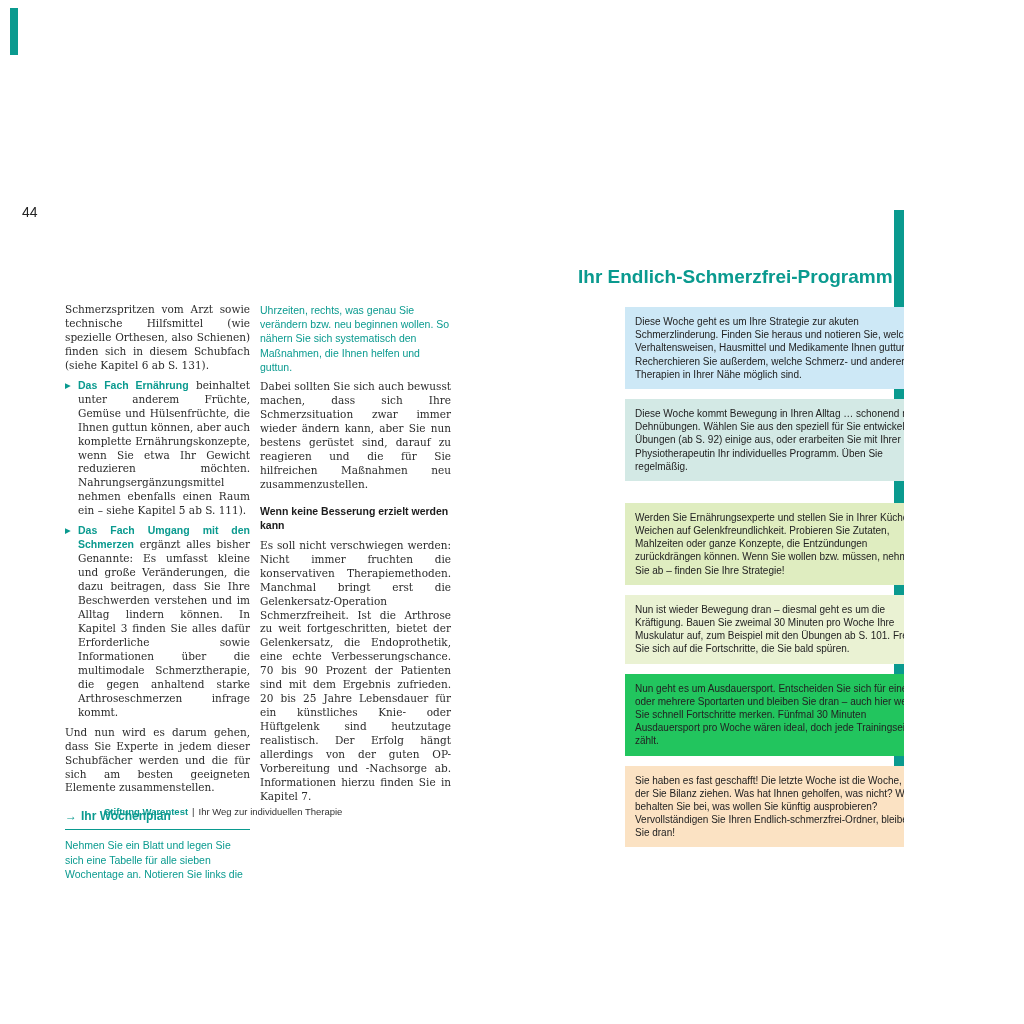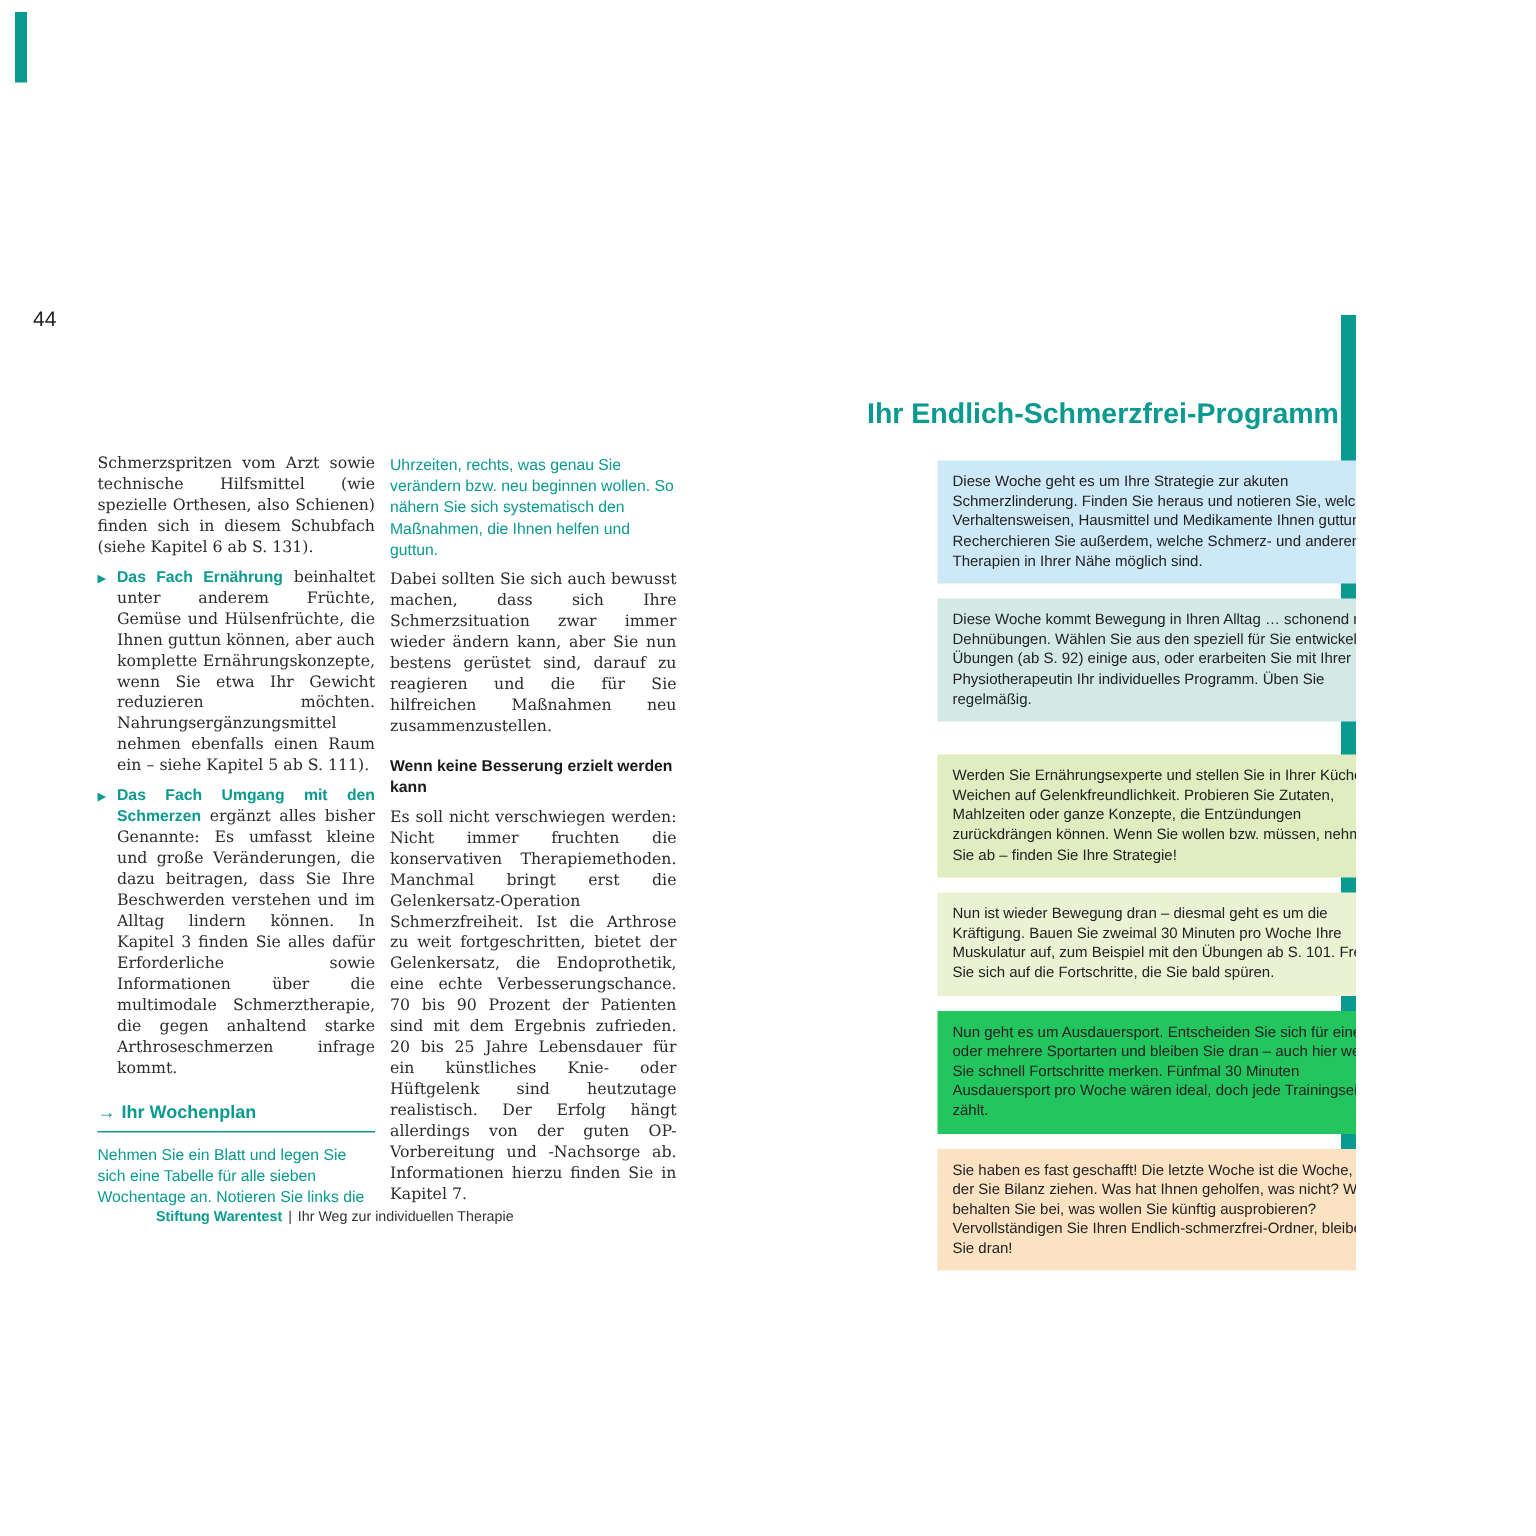--- a/index.html
+++ b/index.html
@@ -85,20 +85,21 @@
     <div class="bullet-item">
       <span class="bullet-tri">▶</span>
       <p><span class="lead">Das Fach Ernährung</span> <span>beinhaltet unter anderem Früchte, Gemüse und Hülsenfrüchte, die Ihnen guttun können, aber auch komplette Ernährungskonzepte, wenn Sie etwa Ihr Gewicht reduzieren möchten. Nahrungsergänzungsmittel nehmen ebenfalls einen Raum ein – siehe Kapitel 5 ab S. 111).</span></p>
     </div>
 
     <div class="bullet-item">
       <span class="bullet-tri">▶</span>
       <p><span class="lead">Das Fach Umgang mit den Schmerzen</span> <span>ergänzt alles bisher Genannte: Es umfasst kleine und große Veränderungen, die dazu beitragen, dass Sie Ihre Beschwerden verstehen und im Alltag lindern können. In Kapitel 3 finden Sie alles dafür Erforderliche sowie Informationen über die multimodale Schmerztherapie, die gegen anhaltend starke Arthroseschmerzen infrage kommt.</span></p>
     </div>
 
+    <p>Und nun wird es darum gehen, dass Sie Experte in jedem dieser Schubfächer werden und die für sich am besten geeigneten Elemente zusammenstellen.</p>
 
     <h3 class="plan-heading"><span class="arrow">→</span><span>Ihr Wochenplan</span></h3>
 
     <p class="teal-text">Nehmen Sie ein Blatt und legen Sie sich eine Tabelle für alle sieben Wochentage an. Notieren Sie links die</p>
   </div>
 
   <div class="col col2">
     <p class="teal-text">Uhrzeiten, rechts, was genau Sie verändern bzw. neu beginnen wollen. So nähern Sie sich systematisch den Maßnahmen, die Ihnen helfen und guttun.</p>
     <p>Dabei sollten Sie sich auch bewusst machen, dass sich Ihre Schmerzsituation zwar immer wieder ändern kann, aber Sie nun bestens gerüstet sind, darauf zu reagieren und die für Sie hilfreichen Maßnahmen neu zusammenzustellen.</p>
     <h4 class="subhead">Wenn keine Besserung erzielt werden kann</h4>

